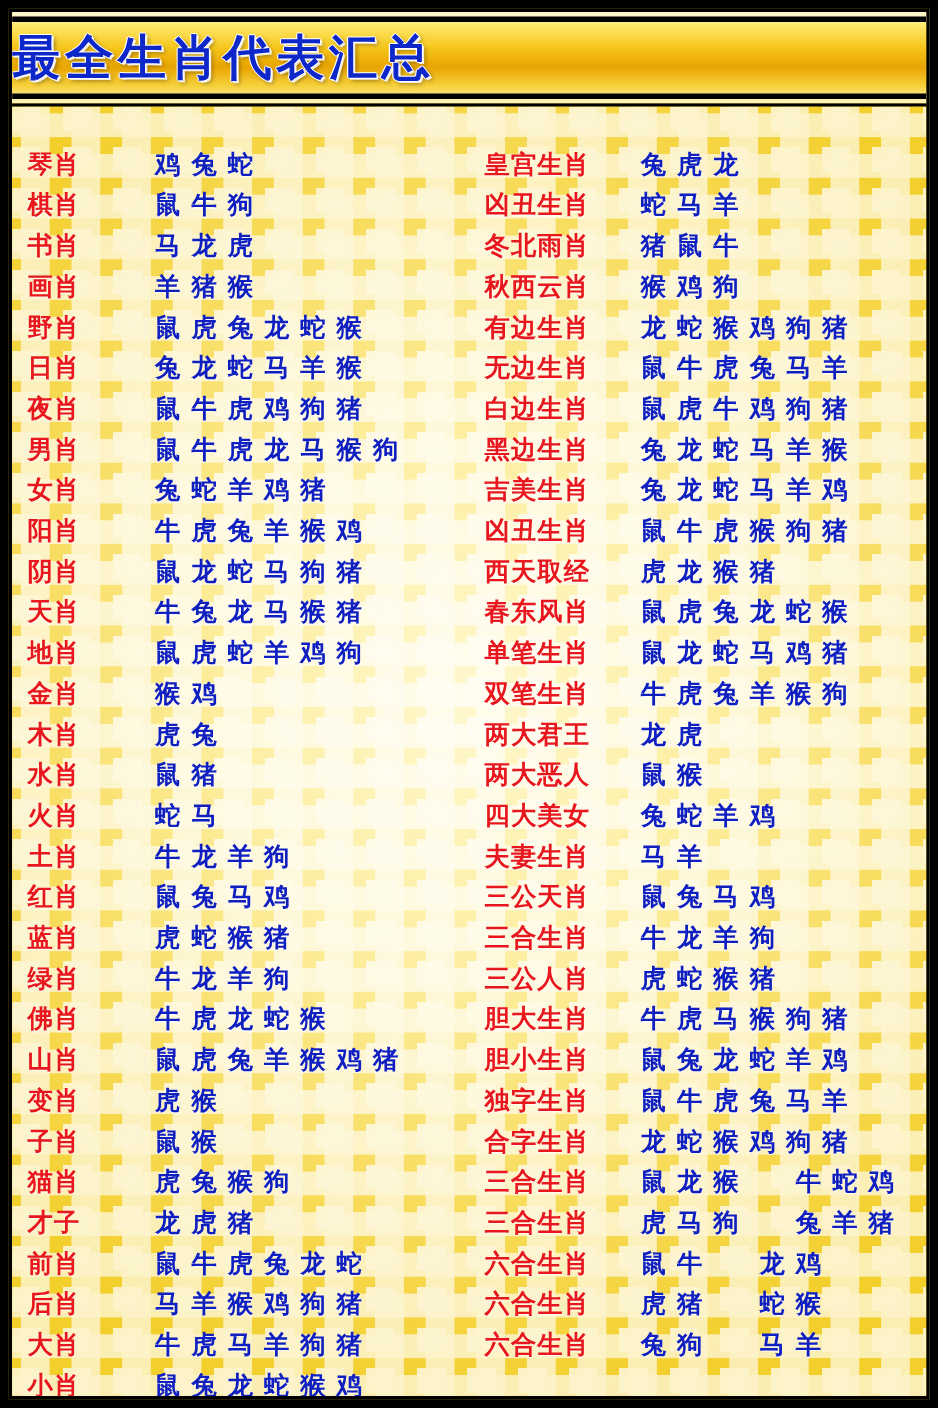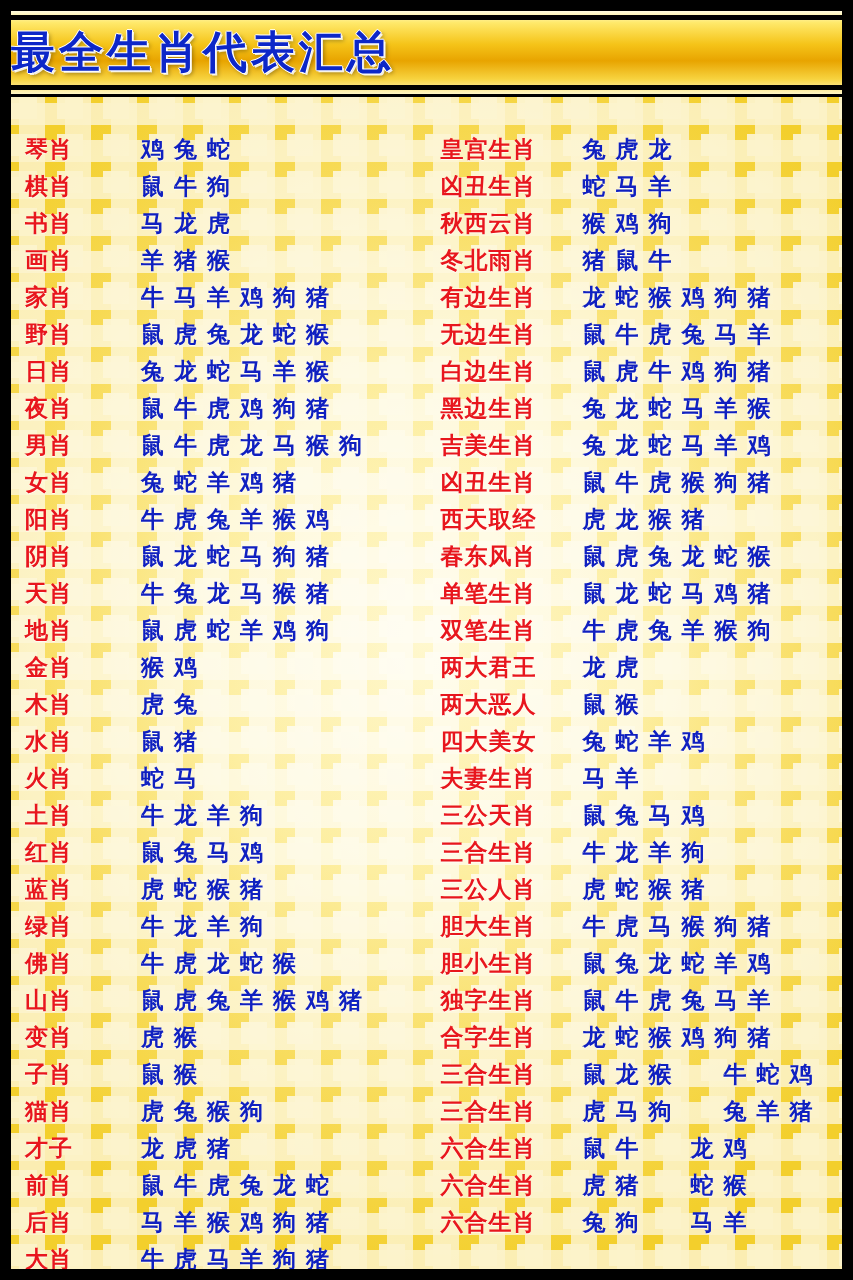--- a/index.html
+++ b/index.html
@@ -177,24 +177,20 @@
             </div>
             <div class="row">
               <div class="label">书肖</div>
               <div class="vals"><span class="z">马</span><span class="z">龙</span><span class="z">虎</span></div>
             </div>
             <div class="row">
               <div class="label">画肖</div>
               <div class="vals"><span class="z">羊</span><span class="z">猪</span><span class="z">猴</span></div>
             </div>
             <div class="row">
-              <div class="label">家肖</div>
-              <div class="vals"><span class="z">牛</span><span class="z">马</span><span class="z">羊</span><span class="z">鸡</span><span class="z">狗</span><span class="z">猪</span></div>
-            </div>
-            <div class="row">
               <div class="label">野肖</div>
               <div class="vals"><span class="z">鼠</span><span class="z">虎</span><span class="z">兔</span><span class="z">龙</span><span class="z">蛇</span><span class="z">猴</span></div>
             </div>
             <div class="row">
               <div class="label">日肖</div>
               <div class="vals"><span class="z">兔</span><span class="z">龙</span><span class="z">蛇</span><span class="z">马</span><span class="z">羊</span><span class="z">猴</span></div>
             </div>
             <div class="row">
               <div class="label">夜肖</div>
               <div class="vals"><span class="z">鼠</span><span class="z">牛</span><span class="z">虎</span><span class="z">鸡</span><span class="z">狗</span><span class="z">猪</span></div>
@@ -299,26 +295,26 @@
         <div class="col col-right">
             <div class="row">
               <div class="label">皇宫生肖</div>
               <div class="vals"><span class="z">兔</span><span class="z">虎</span><span class="z">龙</span></div>
             </div>
             <div class="row">
               <div class="label">凶丑生肖</div>
               <div class="vals"><span class="z">蛇</span><span class="z">马</span><span class="z">羊</span></div>
             </div>
             <div class="row">
+              <div class="label">冬北雨肖</div>
+              <div class="vals"><span class="z">猪</span><span class="z">鼠</span><span class="z">牛</span></div>
+            </div>
+            <div class="row">
               <div class="label">秋西云肖</div>
               <div class="vals"><span class="z">猴</span><span class="z">鸡</span><span class="z">狗</span></div>
-            </div>
-            <div class="row">
-              <div class="label">冬北雨肖</div>
-              <div class="vals"><span class="z">猪</span><span class="z">鼠</span><span class="z">牛</span></div>
             </div>
             <div class="row">
               <div class="label">有边生肖</div>
               <div class="vals"><span class="z">龙</span><span class="z">蛇</span><span class="z">猴</span><span class="z">鸡</span><span class="z">狗</span><span class="z">猪</span></div>
             </div>
             <div class="row">
               <div class="label">无边生肖</div>
               <div class="vals"><span class="z">鼠</span><span class="z">牛</span><span class="z">虎</span><span class="z">兔</span><span class="z">马</span><span class="z">羊</span></div>
             </div>
             <div class="row">

